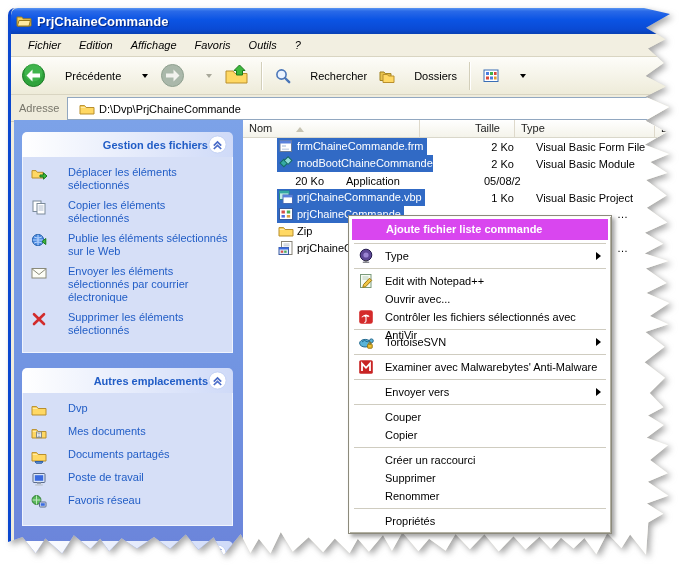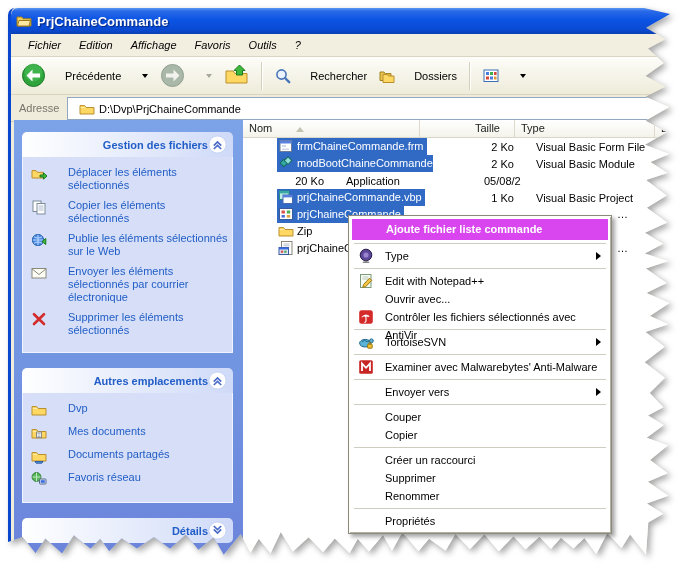--- a/index.html
+++ b/index.html
@@ -272,20 +272,31 @@
                       <path d="M1 13 V4.6 h4.6 l1.5 1.9 H15 V13 Z" fill="#ffd863" stroke="#b98f2c"></path>
                       <path d="M1.8 6.5 H6.4" stroke="#ffeaa6"></path>
                       <path d="M4 13.6 h8 l-1.2 1.6 H5.2 Z" fill="#6aa0e8" stroke="#2a5aa0"></path>
                     </svg>
                   </span>
                   <span class="txt">Documents partagés</span>
                 </div>
                 <div class="task-link">
                   <span class="ic">
                     <svg width="16" height="16" viewBox="0 0 16 16">
+                      <rect x="2" y="2.5" width="12" height="9" rx="1" fill="#dbe6f8" stroke="#5a6a8a"></rect>
+                      <rect x="3.8" y="4.2" width="8.4" height="5.6" fill="#3a6ae0"></rect>
+                      <rect x="6" y="11.5" width="4" height="1.6" fill="#9aa4b4"></rect>
+                      <rect x="4.2" y="13.2" width="7.6" height="1.5" fill="#c0c8d4"></rect>
+                    </svg>
+                  </span>
+                  <span class="txt">Poste de travail</span>
+                </div>
+                <div class="task-link">
+                  <span class="ic">
+                    <svg width="16" height="16" viewBox="0 0 16 16">
                       <circle cx="5.5" cy="6" r="4.4" fill="#58b85a" stroke="#2a7a2c"></circle>
                       <path d="M1.4 6 h8.2 M5.5 1.6 v8.8" stroke="#bfe8c0" fill="none"></path>
                       <rect x="8.5" y="8" width="6.5" height="5" rx=".8" fill="#dbe6f8" stroke="#5a6a8a"></rect>
                       <rect x="9.7" y="9.2" width="4.1" height="2.6" fill="#3a6ae0"></rect>
                     </svg>
                   </span>
                   <span class="txt">Favoris réseau</span>
                 </div>
               </div>
             </div>

